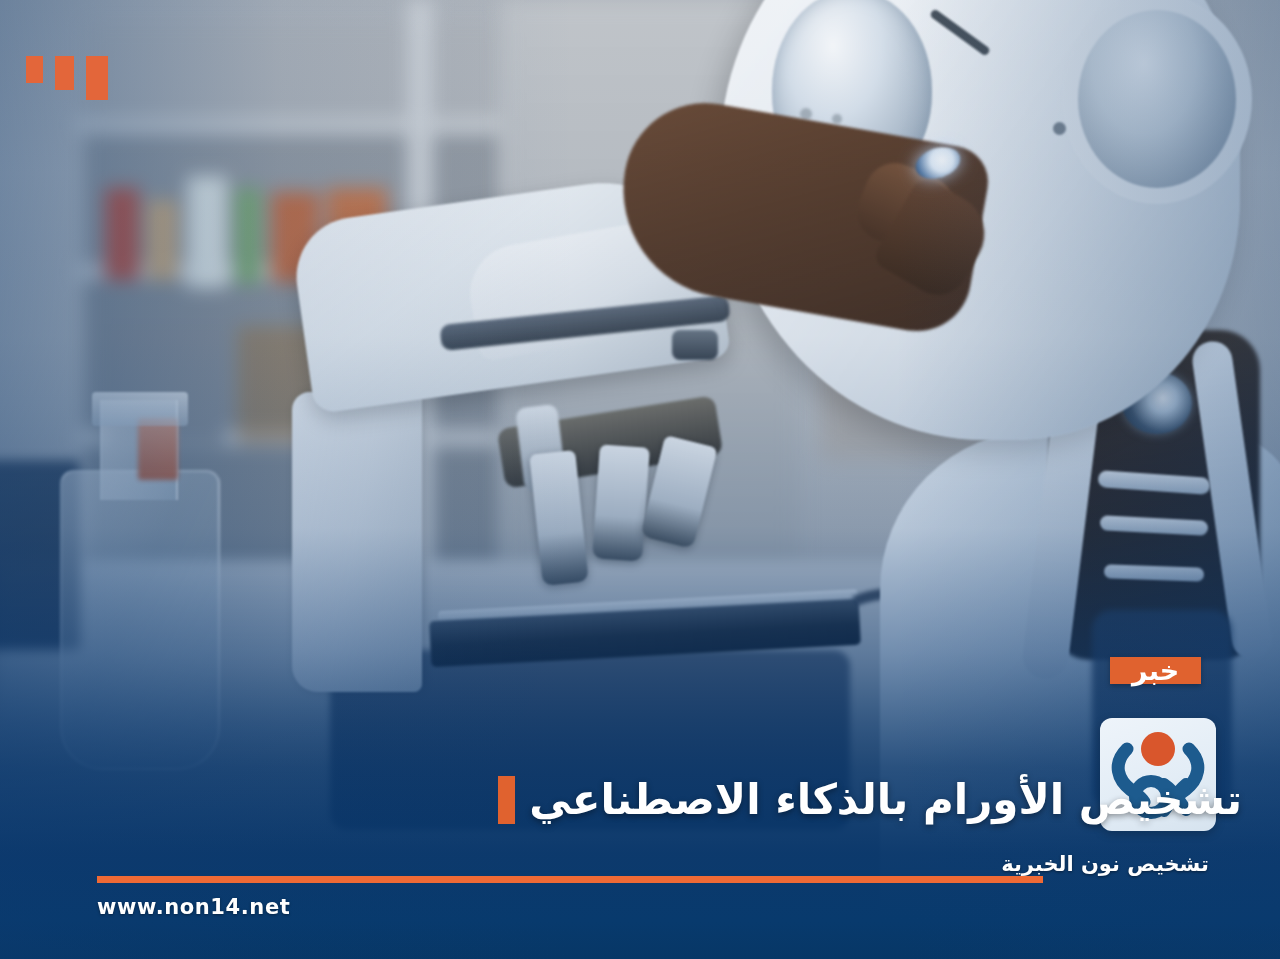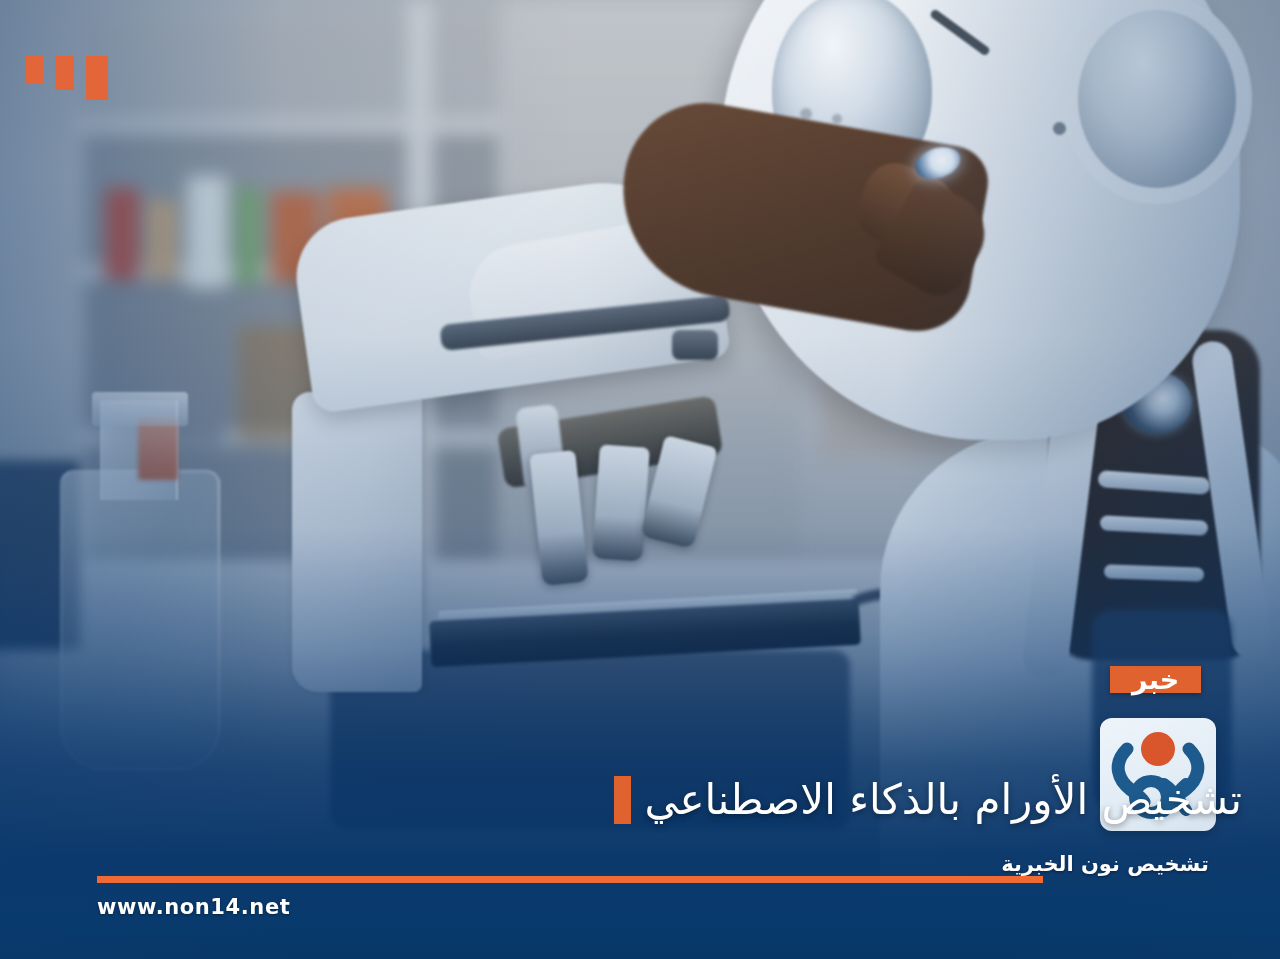--- a/index.html
+++ b/index.html
@@ -285,21 +285,21 @@
 
   
   .corner-bars{position:absolute;left:26px;top:56px;display:flex;align-items:flex-start;gap:12px;}
   .corner-bars i{display:block;background:#e3663a;}
   .corner-bars i:nth-child(1){width:22px;height:44px;}
   .corner-bars i:nth-child(2){width:19px;height:34px;}
   .corner-bars i:nth-child(3){width:17px;height:27px;}
 
   .badge{
     position:absolute;left:1097px;top:657px;
-    display:flex;align-items:center;height:44px;
+    display:flex;align-items:flex-start;height:44px;
   }
   .badge-box{
     background:#e0622f;
     padding:0 22px;
     display:flex;align-items:center;justify-content:center;
     box-shadow:0 2px 5px rgba(0,0,0,.28);
   }
   .badge-box span{
     color:#fff;font-size:27px;font-weight:700;line-height:1;
     letter-spacing:.3px;
@@ -323,21 +323,21 @@
     text-shadow:0 1px 3px rgba(0,0,0,.45);
     white-space:nowrap;
   }
 
   .headline-row{
     position:absolute;right:38px;top:776px;
     display:flex;align-items:center;gap:14px;
   }
   .headline-bar{width:17px;height:48px;background:#e0622f;flex:0 0 auto;}
   .headline{
-    color:#ffffff;font-size:42px;font-weight:400;line-height:1.12;
+    color:#ffffff;font-size:42px;font-weight:700;line-height:1.12;
     white-space:nowrap;
     text-shadow:0 2px 6px rgba(0,0,0,.42);
     text-align:center;
   }
 
   .rule{
     position:absolute;left:97px;top:876px;width:946px;height:7px;
     background:#ef6a35;
   }
   .url{

